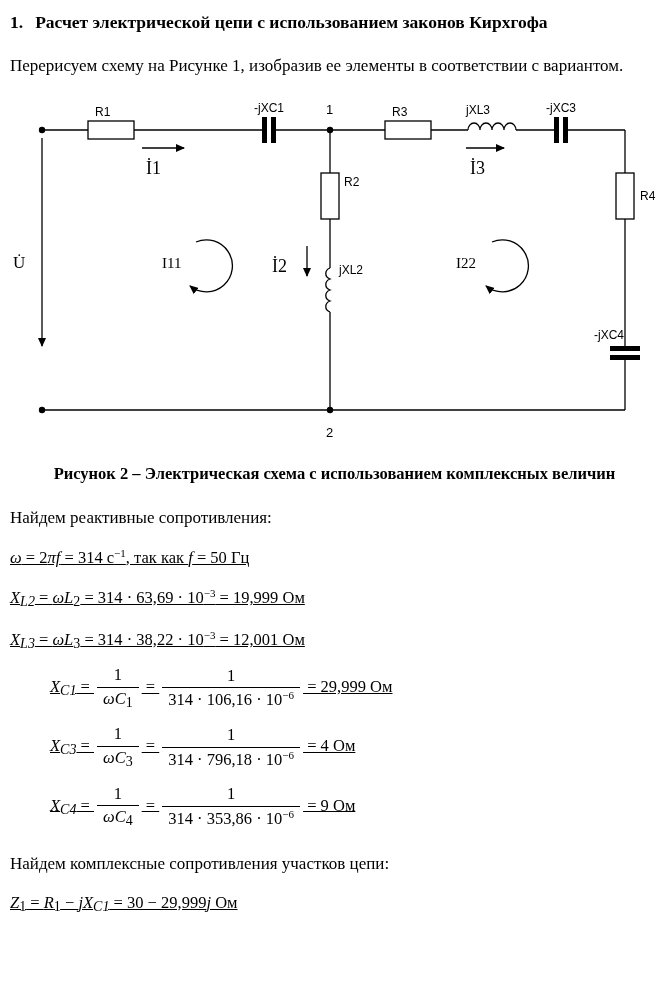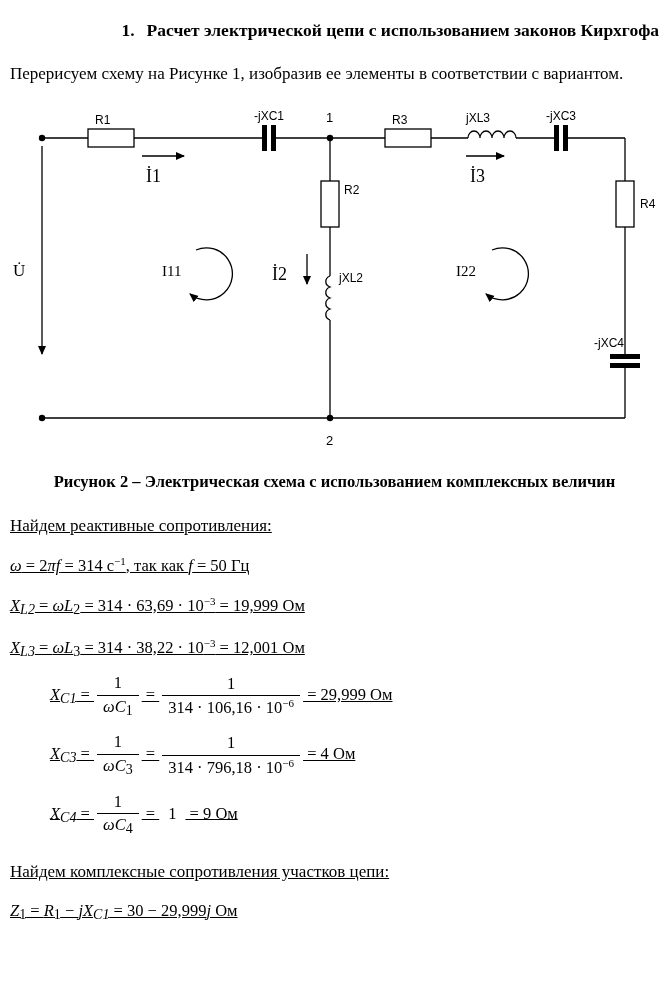--- a/index.html
+++ b/index.html
@@ -2,35 +2,35 @@
 <html><head>
 <meta charset="utf-8">
 <style>
   html,body{margin:0;padding:0;background:#fff;}
   body{
     width:669px;height:1000px;box-sizing:border-box;
     padding:6px 10px;overflow:hidden;color:#000;
     font-family:"Liberation Serif", serif;font-size:17px;
   }
   .heading{
-    text-align:right;font-weight:bold;font-size:17.5px;margin-top:14px;
+    text-align:left;font-weight:bold;font-size:17.5px;margin-top:6px;
   }
   .heading .hnum{margin-right:12px;}
   .intro{
     margin-top:20px;text-align:justify;line-height:1.55;
   }
   .circuit-wrap{margin-top:12px;text-align:right;}
   svg{display:block;}
   svg text{font-family:"Liberation Sans", sans-serif;font-size:12px;fill:#000;}
   svg text.nl{font-size:13px;}
   svg text.il{font-family:"Liberation Serif", serif;font-size:18px;}
   svg text.ml{font-family:"Liberation Serif", serif;font-size:15px;}
   svg text.ul{font-family:"Liberation Serif", serif;font-size:17px;}
   .caption{text-align:center;margin-top:16px;font-size:16.5px;font-weight:bold;}
-  .section-text{margin-top:24px;text-decoration:underline;}
+  .section-text{margin-top:24px;}
   .formula{margin-top:19px;font-size:16.5px;text-decoration:underline;}
   .formula.frow{margin-top:13px;margin-left:40px;}
   .v{font-style:italic;}
   .sub{font-size:14px;vertical-align:-3px;}
   .sup{font-size:11px;vertical-align:6px;}
   .frac{display:inline-flex;flex-direction:column;align-items:center;vertical-align:middle;margin:0 3px;text-align:center;}
   .frac .num{padding:0 6px 1px;line-height:1.25;}
   .frac .den{border-top:1.3px solid #000;padding:1px 6px 0;line-height:1.25;}
   .zu{text-decoration:underline;}
 </style>
@@ -162,20 +162,21 @@
       <span class="den"><span>314 · 796,18 · 10</span><span class="sup">−6</span></span>
     </span><span> = 4 Ом</span>
 </div>
 
 <div class="formula frow">
   <span class="v">X</span><span class="sub v">C4</span><span> = </span><span class="frac">
       <span class="num">1</span>
       <span class="den"><span class="v">ωC</span><span class="sub">4</span></span>
     </span><span> = </span><span class="frac">
       <span class="num">1</span>
+      <span class="den"><span>314 · 353,86 · 10</span><span class="sup">−6</span></span>
     </span><span> = 9 Ом</span>
 </div>
 
 <div class="section-text">Найдем комплексные сопротивления участков цепи:</div>
 
 <div class="formula">
   <span class="zu"><span class="v">Z</span><span class="sub">1</span></span><span> = </span><span class="v">R</span><span class="sub">1</span><span> − </span><span class="v">jX</span><span class="sub v">C1</span><span> = 30 − 29,999</span><span class="v">j</span><span> Ом</span>
 </div>
 
 </body></html>

